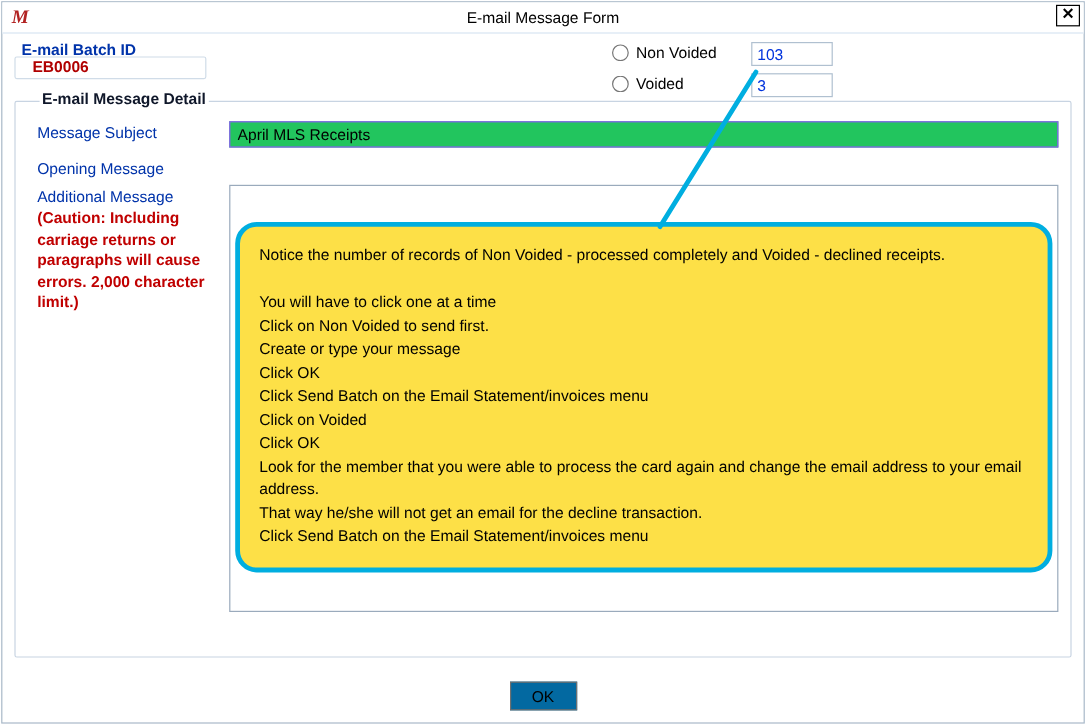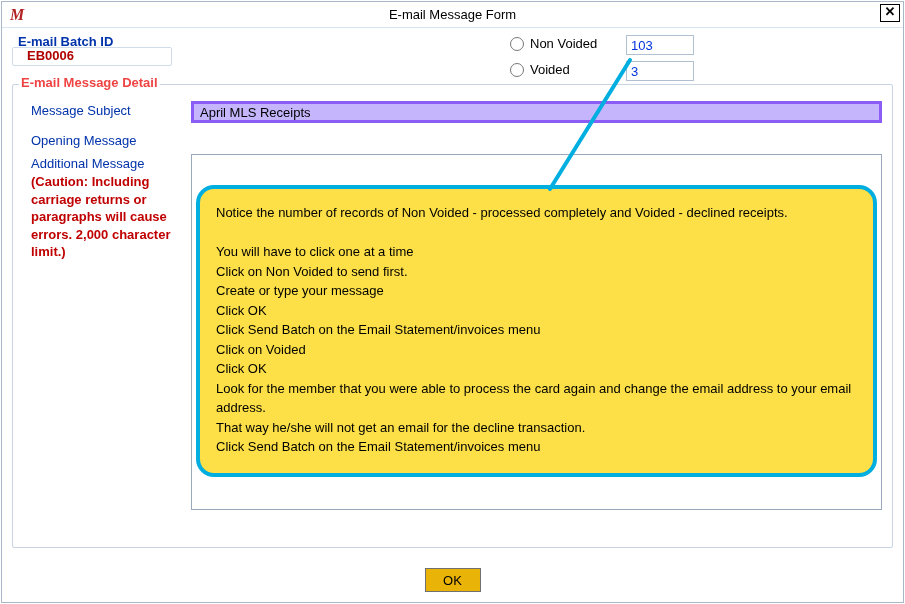--- a/index.html
+++ b/index.html
@@ -129,43 +129,43 @@
       border: 1px solid #c8d4e2;
       border-radius: 2px;
       margin-top: 18px;
       padding: 10px 10px 16px 10px;
       position: relative;
       height: 464px;
     }
     .fieldset-legend {
       position: absolute;
       top: -10px;
-      left: 6px;
+      left: 20px;
       background: #fff;
       padding: 0 2px;
-      color: #ef4444;
+      color: #0f172a;
       font-weight: bold;
       font-size: 13px;
     }
     .row {
       display: flex;
       align-items: flex-start;
       margin-top: 6px;
     }
     .row-label {
       width: 168px;
       color: #0033aa;
       font-size: 13px;
       padding-top: 2px;
       padding-left: 8px;
     }
     .subject-input {
       flex: 1;
-      border: 3px solid #8b5cf6;
-      background: #c4b5fd;
+      border: 1px solid #8b5cf6;
+      background: #22c55e;
       padding: 2px 6px;
       font-size: 13px;
       height: 22px;
       font-family: inherit;
       color: #000;
     }
     .opening-row { margin-top: 8px; }
     .additional-row { margin-top: 6px; align-items: flex-start; }
     .warn-text {
       color: #c00000;
@@ -215,21 +215,21 @@
       width: 180px;
       height: 180px;
     }
     .ok-btn {
       position: absolute;
       left: 50%;
       transform: translateX(-50%);
       bottom: 10px;
       width: 56px;
       height: 24px;
-      background: #eab308;
+      background: #0369a1;
       border: 1px solid #707070;
       font-size: 13px;
       color: #000;
       cursor: pointer;
       font-family: inherit;
     }
   </style>
 </head>
 <body>
 

